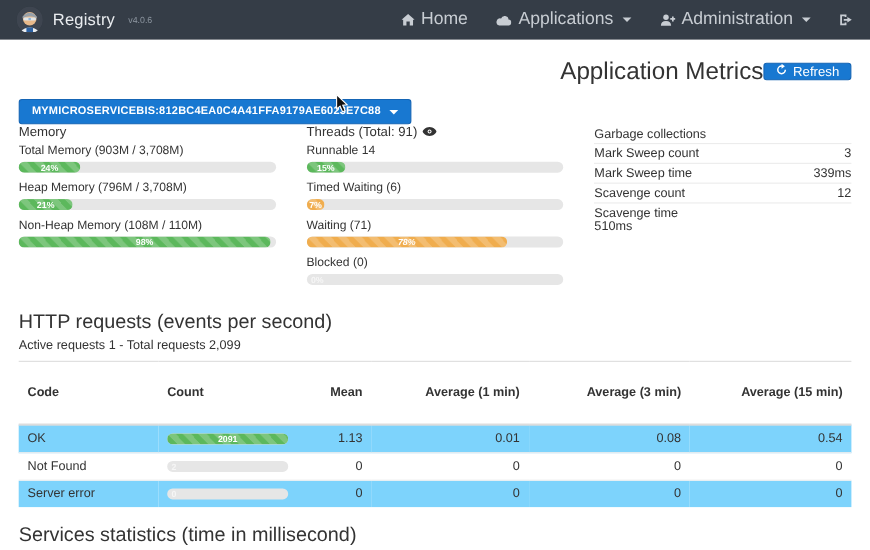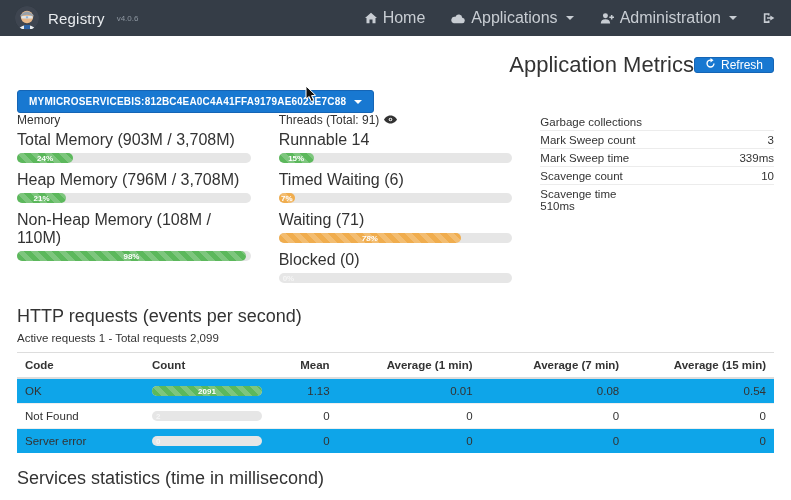--- a/index.html
+++ b/index.html
@@ -28,40 +28,40 @@
   .btn { border-radius: 3px; cursor: pointer; font-family: inherit; }
   .btn-primary { background: #1878d1; border: 1px solid #1565b5; color: #fff; }
   .btn-refresh { font-size: 12px; padding: 0 10px; display: inline-flex; align-items: center; gap: 5px; }
   .btn-instance { font-size: 10px; font-weight: bold; letter-spacing: .2px; padding: 5px 11px; display: inline-flex; align-items: center; gap: 6px; position: relative; }
   .btn-instance .caret { border-top-color: #fff; }
   .cursor-pointer { position: absolute; left: 305px; top: 86px; z-index: 5; pointer-events: none; }
   h3.section-title { font-size: 18px; font-weight: 400; color: #333; margin: 15px 0 7px; }
   
   .jvm-grid { display: grid; grid-template-columns: 1fr 1fr 1fr; column-gap: 28px; }
   .metric-head { font-size: 12px; margin-bottom: 4px; display: flex; align-items: center; gap: 5px; }
-  .metric-label { font-size: 16px; margin: 2px 0 4px; }
+  .metric-label { font-size: 11px; margin: 2px 0 4px; }
   .progress { height: 10px; background: #e6e6e6; border-radius: 6px; margin: 2px 0 8px; position: relative; }
   .bar {
     height: 100%; border-radius: 6px; display: flex; align-items: center; justify-content: center;
     color: #fff; font-size: 8px; font-weight: bold; white-space: nowrap; overflow: visible;
     background-image: linear-gradient(45deg, rgba(255,255,255,.2) 25%, transparent 25%, transparent 50%, rgba(255,255,255,.2) 50%, rgba(255,255,255,.2) 75%, transparent 75%, transparent);
     background-size: 14px 14px;
   }
   .bar.green { background-color: #5cb85c; }
   .bar.orange { background-color: #f0ad4e; }
   .bar.zero { background-image: none; justify-content: flex-start; color: #f6f6f6; }
   .bar.zero span { margin-left: 4px; }
   .gc-row { display: flex; justify-content: space-between; font-size: 11.5px; padding: 2.5px 0; border-bottom: 1px solid #ececec; }
   .gc-row:last-child { border-bottom: none; flex-direction: column; }
   
   .subtitle { font-size: 11.5px; margin: -2px 0 8px; }
   table { width: 100%; border-collapse: collapse; font-size: 11.5px; }
-  th { text-align: left; font-weight: bold; padding: 6px 8px; border-top: 1px solid #ddd; border-bottom: 2px solid #ddd; white-space: nowrap; margin-top: 20px; }
+  th { text-align: left; font-weight: bold; padding: 22px 8px; border-top: 1px solid #ddd; border-bottom: 2px solid #ddd; white-space: nowrap; margin-top: 20px; }
   td { padding: 6px 8px; border-top: 1px solid #eee; }
-  tr.striped { background: #0ea5e9; margin-top: 20px; }
+  tr.striped { background: #7dd3fc; margin-top: 20px; }
   .num { text-align: right; }
   td .progress { width: 110px; margin: 0; }
   .http-table { margin-bottom: 4px; }
 </style>
 </head>
 <body>
 
 <nav class="navbar">
   <div class="brand">
     <span class="brand-avatar">
@@ -214,41 +214,41 @@
       <div class="gc-row">
         <span>Mark Sweep count</span>
         <span>3</span>
       </div>
       <div class="gc-row">
         <span>Mark Sweep time</span>
         <span>339ms</span>
       </div>
       <div class="gc-row">
         <span>Scavenge count</span>
-        <span>10</span>
+        <span>12</span>
       </div>
       <div class="gc-row">
         <span>Scavenge time</span>
         <span>510ms</span>
       </div>
     </div>
   </div>
 
   
   <h3 class="section-title">HTTP requests (events per second)</h3>
   <div class="subtitle">Active requests 1 - Total requests 2,099</div>
 
   <table class="http-table">
     <thead>
       <tr>
         <th style="width:17%">Code</th>
         <th style="width:16%">Count</th>
         <th style="width:9%" class="num">Mean</th>
         <th style="width:19%" class="num">Average (1 min)</th>
-        <th style="width:19.5%" class="num">Average (7 min)</th>
+        <th style="width:19.5%" class="num">Average (3 min)</th>
         <th style="width:19.5%" class="num">Average (15 min)</th>
       </tr>
     </thead>
     <tbody>
       <tr class="striped">
         <td>OK</td>
         <td>
             <div class="progress">
           <div class="bar green" style="width: 100%;">
                 <span>2091</span>

